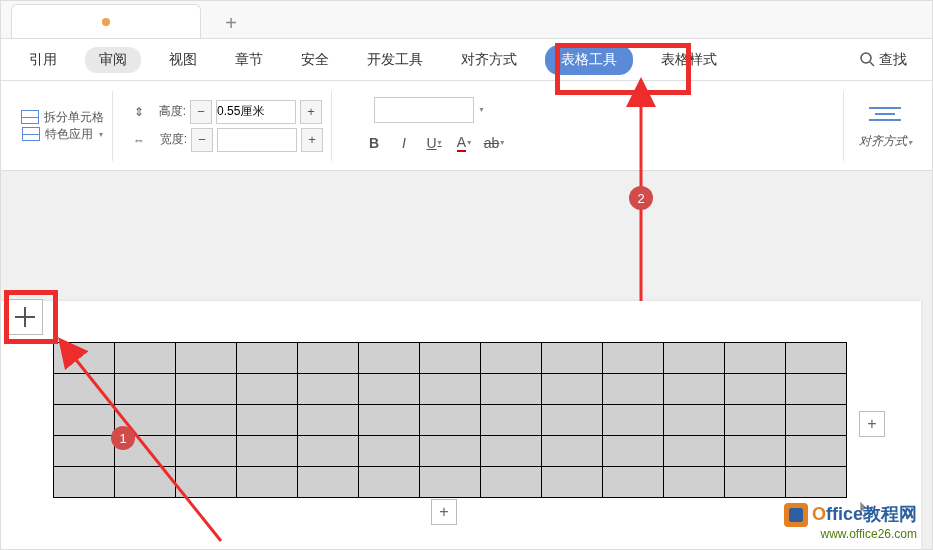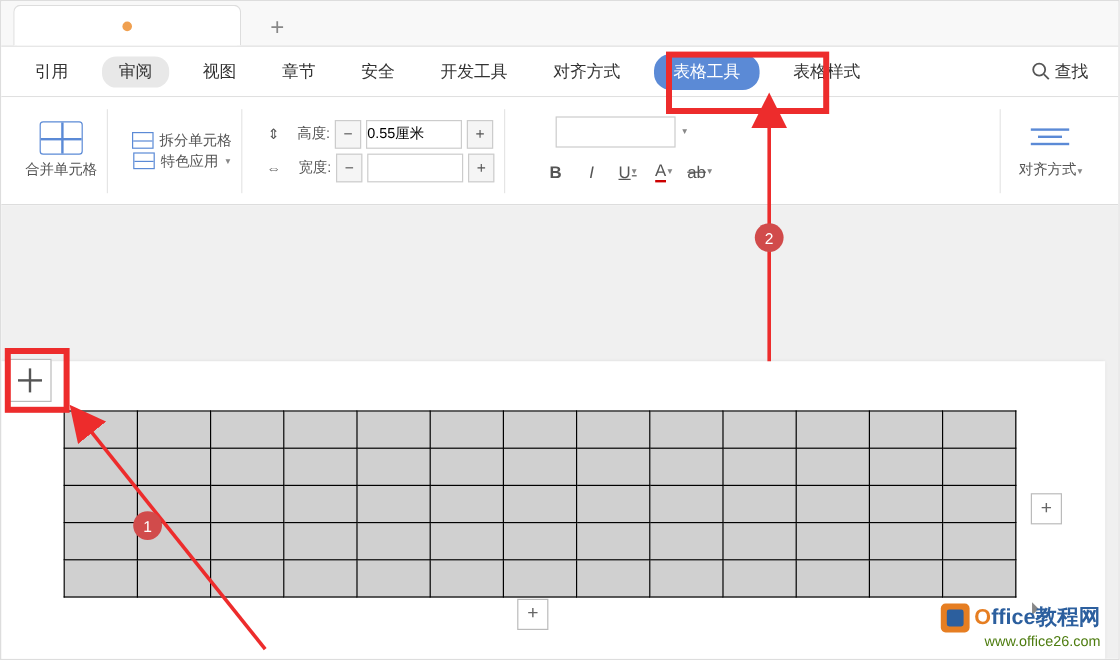--- a/index.html
+++ b/index.html
@@ -93,24 +93,20 @@
   <span class="find-item">
     <svg width="16" height="16" viewBox="0 0 16 16">
         <circle cx="7" cy="7" r="5" stroke="#555" stroke-width="1.5" fill="none"></circle>
         <line x1="11" y1="11" x2="15" y2="15" stroke="#555" stroke-width="1.5"></line>
       </svg>
     <span>查找</span>
   </span>
 </div>
 
 <div class="ribbon">
-  <div class="ribbon-group">
-    <div class="big-icon table-icon"></div>
-    <span>合并单元格</span>
-  </div>
   <div class="split-stack ribbon-group">
     <div class="split-row">
       <div class="mini-icon"></div>
       <span>拆分单元格</span>
     </div>
     <div class="split-row">
       <div class="mini-icon"></div>
       <span>特色应用</span>
         <span class="dropdown-caret">▾</span>
     </div>
@@ -146,21 +142,21 @@
       <span class="fs-btn">
           <span style="border-bottom:2px solid #c00">A</span>
           <span class="dropdown-caret">▾</span>
         </span>
       <span class="fs-btn">
           <span style="text-decoration:line-through">ab</span>
           <span class="dropdown-caret">▾</span>
         </span>
     </div>
   </div>
-  <div class="ribbon-group no-border" style="margin-left:auto; margin-right:10px; border-left:1px solid #e5e5e5; padding-left:15px;">
+  <div class="ribbon-group no-border" style="margin-left:auto; border-left:1px solid #e5e5e5; padding-left:15px;font-style:italic;">
     <div class="big-icon" style="border:none;">
       <svg width="36" height="28" viewBox="0 0 36 28">
           <rect x="2" y="6" width="32" height="2" fill="#5b8ad6"></rect>
           <rect x="8" y="12" width="20" height="2" fill="#5b8ad6"></rect>
           <rect x="2" y="18" width="32" height="2" fill="#5b8ad6"></rect>
         </svg>
     </div>
     <span class="align-label"><span>对齐方式</span><span class="dropdown-caret">▾</span></span>
   </div>
 </div>

